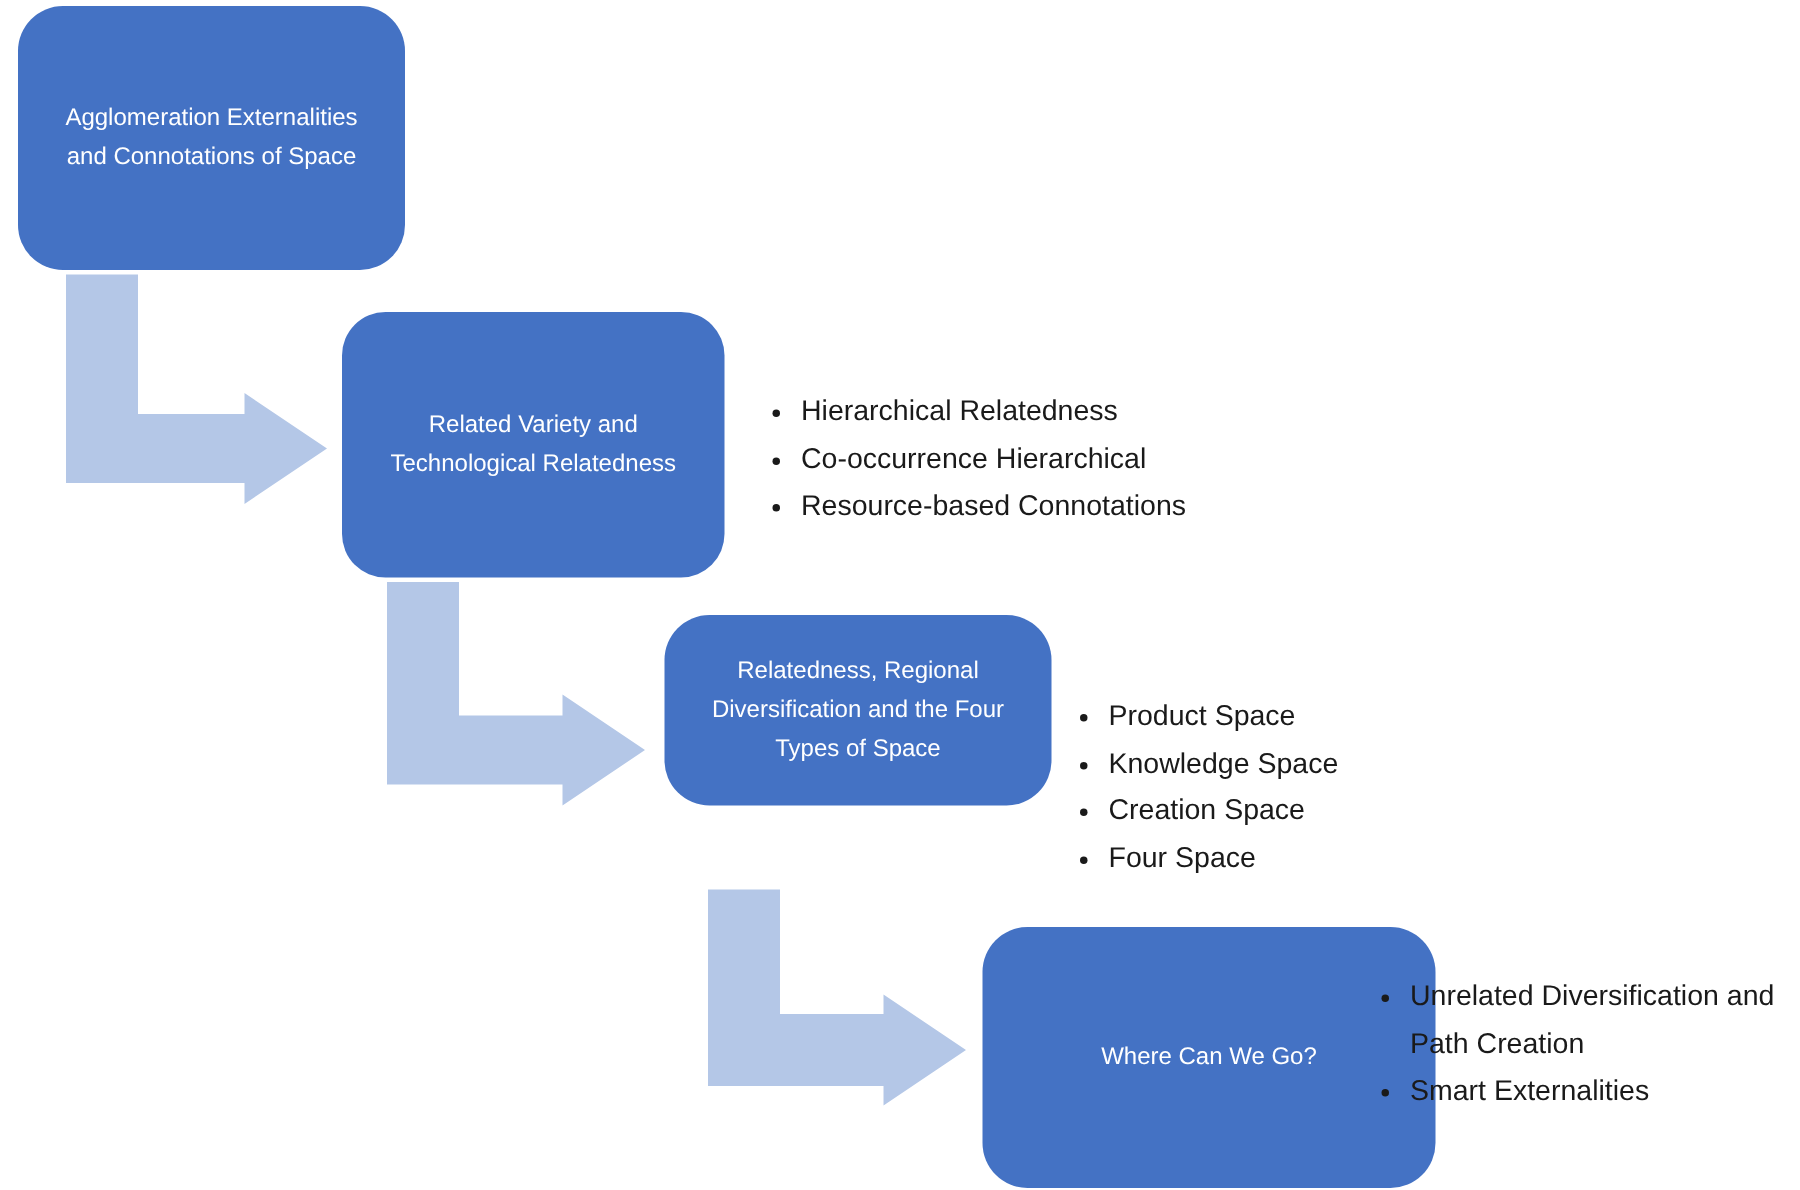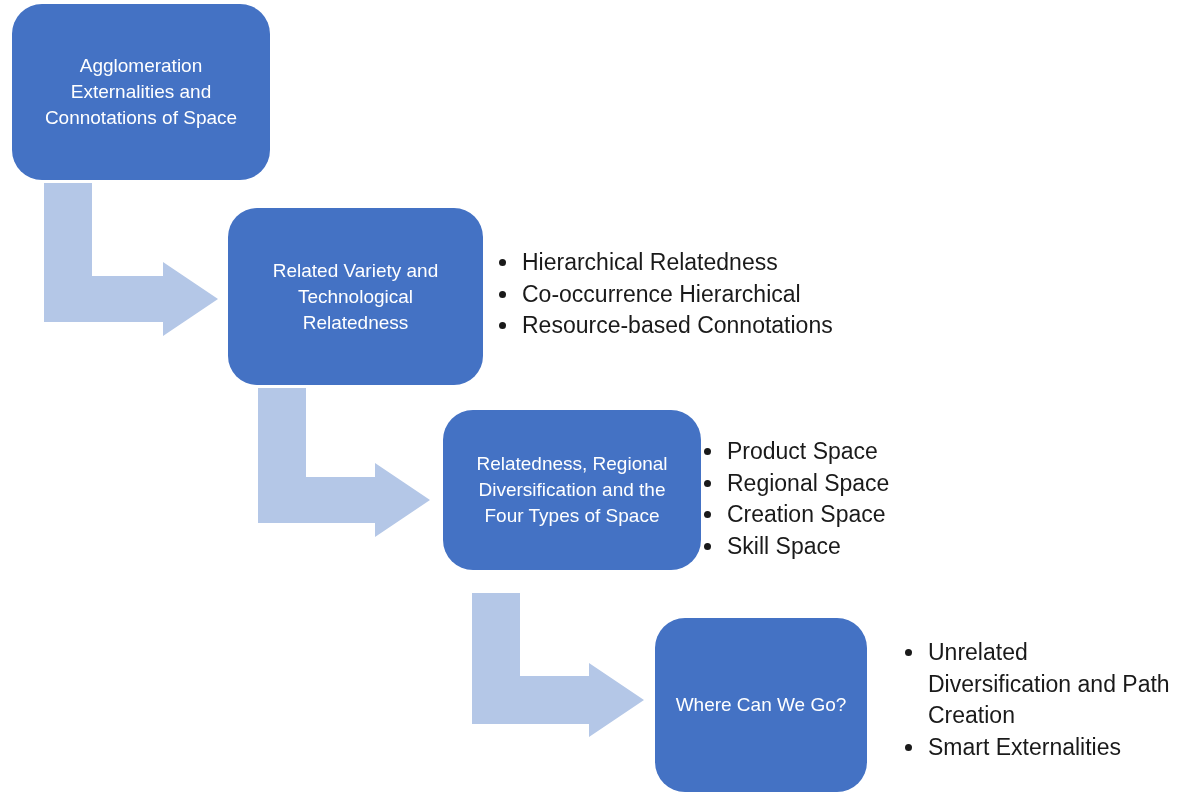--- a/index.html
+++ b/index.html
@@ -26,43 +26,43 @@
   .flow-box {
     position: absolute;
     z-index: 2;
     background: #4472C4;
     border-radius: 30px;
     color: #ffffff;
     display: flex;
     align-items: center;
     justify-content: center;
     text-align: center;
-    font-size: 19px;
+    font-size: 16px;
     line-height: 26px;
     padding: 0 20px;
     box-sizing: border-box;
   }
   .flow-box-1 { left: 12px;  top: 4px;   width: 258px; height: 176px; }
   .flow-box-2 { left: 228px; top: 208px; width: 255px; height: 177px; border-radius: 29px; }
-  .flow-box-3 { left: 443px; top: 410px; width: 258px; height: 160px; }
-  .flow-box-4 { left: 655px; top: 618px; width: 212px; height: 174px; }
+  .flow-box-3 { left: 443px; top: 410px; width: 258px; height: 127px; }
+  .flow-box-4 { left: 655px; top: 618px; width: 302px; height: 174px; }
 
   .bullet-list {
     position: absolute;
     z-index: 2;
-    margin: 0;
+    margin: 12px;
     padding-left: 22px;
     list-style: disc;
     color: #1a1a1a;
-    font-size: 23px;
+    font-size: 19px;
     line-height: 31.5px;
   }
   .bullet-list li { padding-left: 2px; }
   .bullet-list-1 { left: 498px; top: 247px; width: 330px; }
-  .bullet-list-2 { left: 703px; top: 436px; width: 240px; }
+  .bullet-list-2 { left: 703px; top: 450px; width: 240px; }
   .bullet-list-3 { left: 914px; top: 637px; width: 250px; padding-left: 12px; }
 </style>
 </head>
 <body>
 
 <div class="canvas">
 
   <svg class="arrow-layer" viewBox="0 0 1200 793">
     <polygon points="44,183 92,183 92,276 163,276 163,262 218,299 163,336 163,322 44,322" fill="#B4C7E7"></polygon>
     <polygon points="258,388 306,388 306,477 375,477 375,463 430,500 375,537 375,523 258,523" fill="#B4C7E7"></polygon>
@@ -83,23 +83,23 @@
   </div>
 
   <ul class="bullet-list bullet-list-1">
     <li>Hierarchical Relatedness</li>
     <li>Co-occurrence Hierarchical</li>
     <li>Resource-based Connotations</li>
   </ul>
 
   <ul class="bullet-list bullet-list-2">
     <li>Product Space</li>
-    <li>Regional Space</li>
+    <li>Knowledge Space</li>
     <li>Creation Space</li>
-    <li>Skill Space</li>
+    <li>Four Space</li>
   </ul>
 
   <ul class="bullet-list bullet-list-3">
     <li>Unrelated Diversification and Path Creation</li>
     <li>Smart Externalities</li>
   </ul>
 
 </div>
 
 </body></html>

